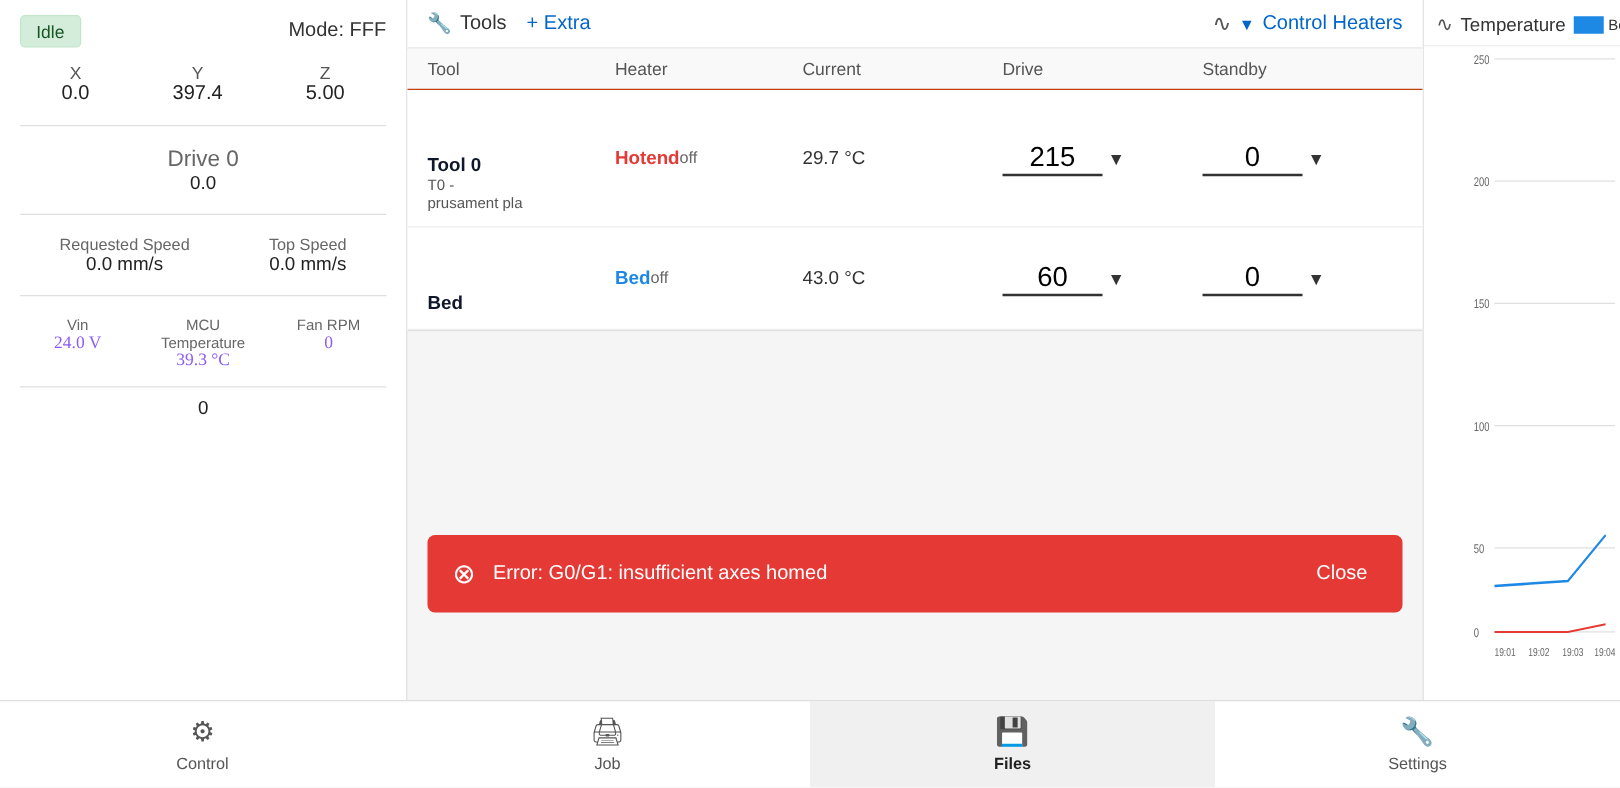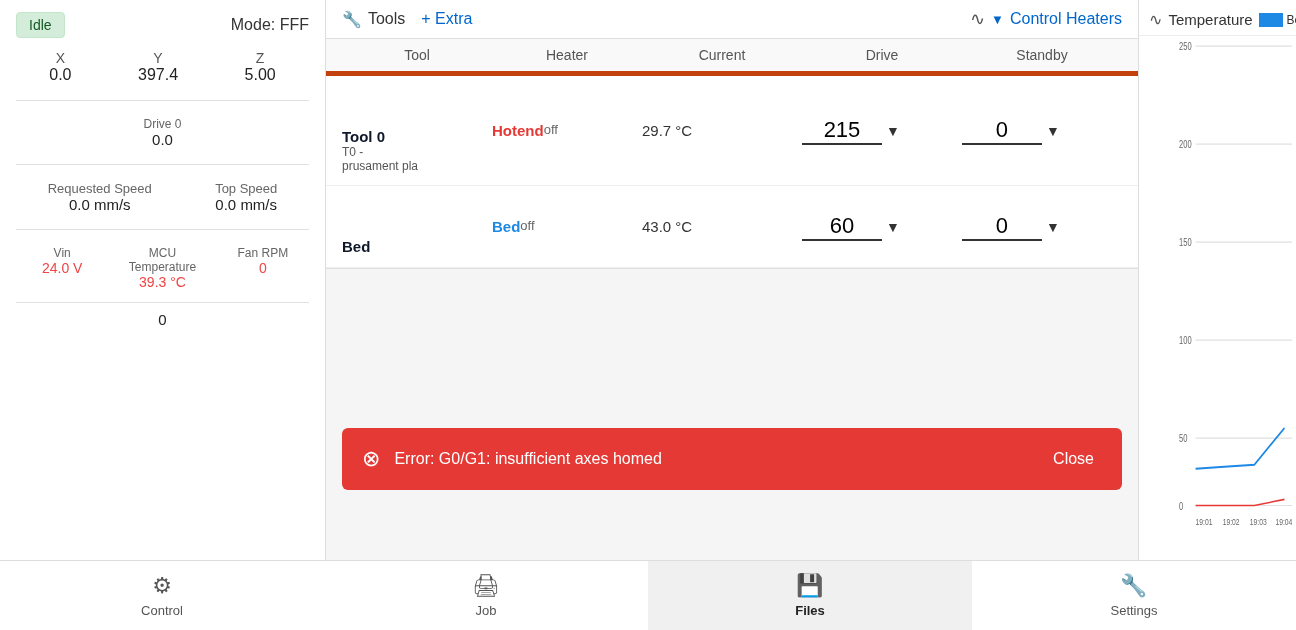--- a/index.html
+++ b/index.html
@@ -77,21 +77,21 @@
       display: flex;
       justify-content: space-around;
       align-items: center;
     }
 
     .info-item {
       text-align: center;
     }
 
     .info-item .label {
-      font-size: 12px;
+      font-size: 18px;
       color: #666;
     }
 
     .info-item .value {
       font-size: 15px;
       color: #222;
     }
 
     .speed-section {
       display: flex;
@@ -126,21 +126,22 @@
       flex: 1;
     }
 
     .stat-item .label {
       font-size: 12px;
       color: #666;
     }
 
     .stat-item .value {
       font-size: 14px;
-      color: #ef4444;
+      color: #8b5cf6;
+      font-family: Liberation Serif, serif;
     }
 
     .zprobe-section {
       text-align: center;
       border-top: 1px solid #e0e0e0;
       padding-top: 8px;
     }
 
     .zprobe-section .label {
       font-size: 13px;
@@ -201,22 +202,21 @@
       background: #fff;
       margin: 0;
       border-bottom: 1px solid #e0e0e0;
     }
 
     .heater-table-header {
       display: grid;
       grid-template-columns: 150px 150px 160px 160px 160px;
       padding: 8px 16px;
       background: #f9f9f9;
-      border-bottom: 5px solid #c2410c;
-      text-align: center;
+      border-bottom: 1px solid #c2410c;
     }
 
     .heater-table-header span {
       font-size: 14px;
       color: #555;
       font-weight: 500;
     }
 
     .heater-row {
       display: grid;

